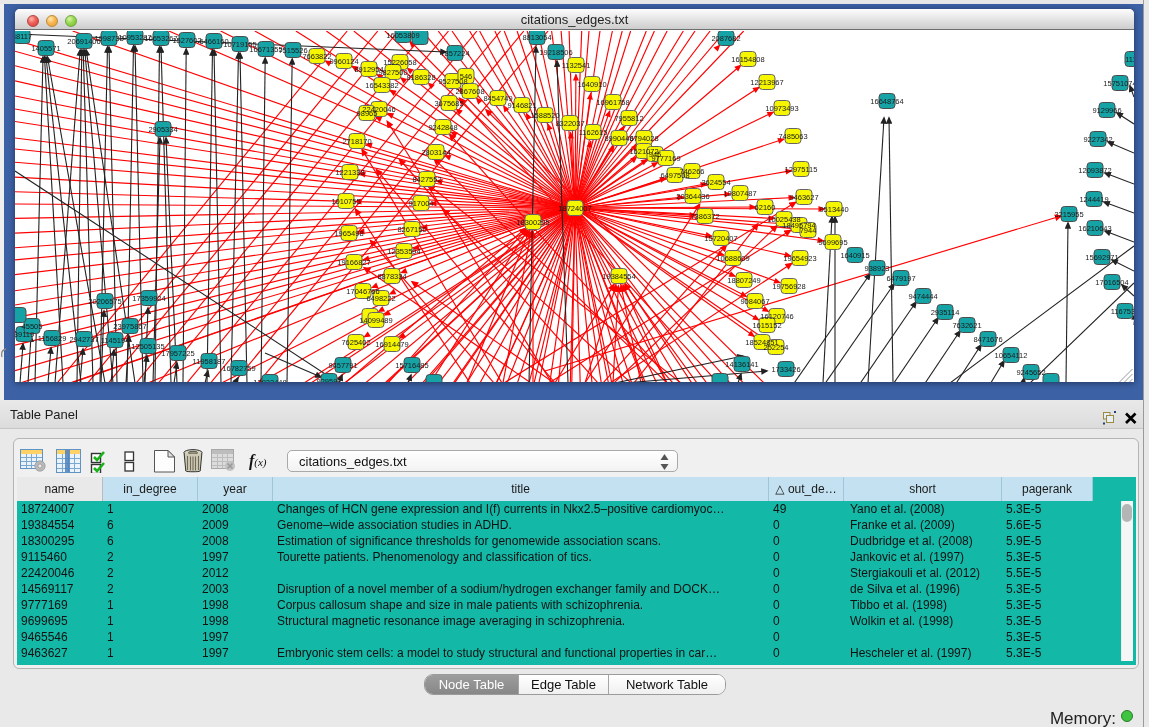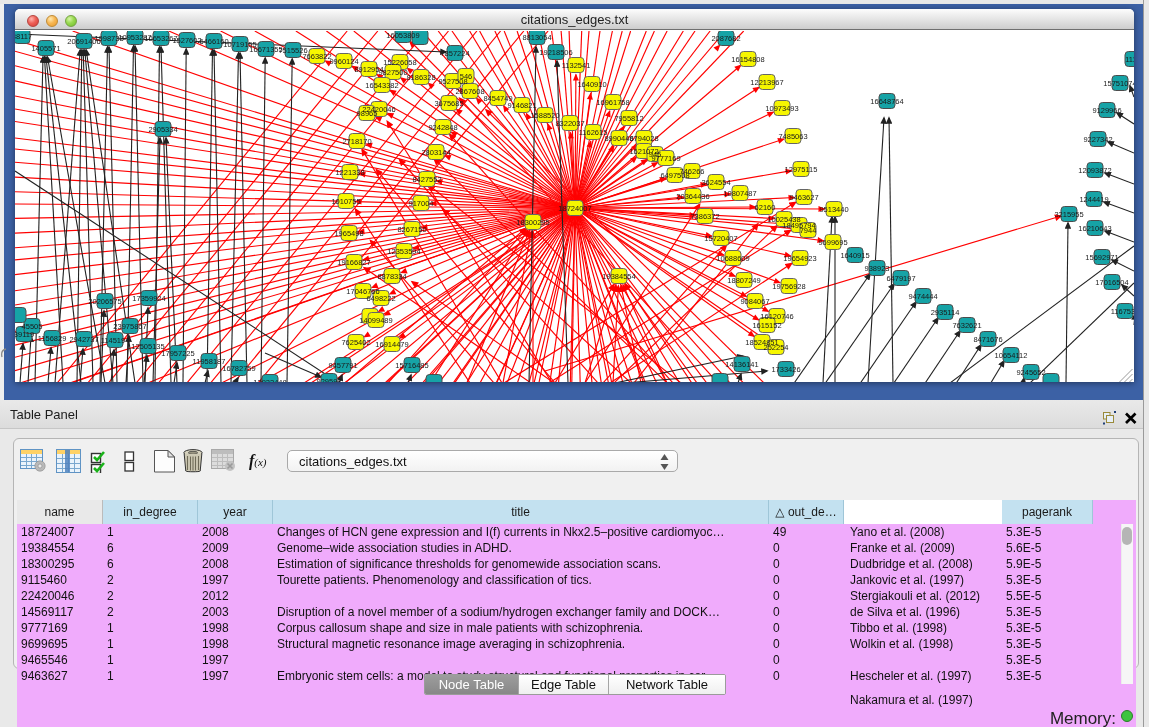--- a/index.html
+++ b/index.html
@@ -13,31 +13,31 @@
 .tl{position:absolute;top:5.5px;width:12px;height:12px;border-radius:50%}
 .tl.r{left:12px;background:radial-gradient(circle at 35% 30%,#ffb3ad,#ee6158 45%,#d43a32);border:.5px solid #b5443e}
 .tl.y{left:31px;background:radial-gradient(circle at 35% 30%,#ffe9b0,#f7b754 45%,#e99b2c);border:.5px solid #c08b35}
 .tl.g{left:50px;background:radial-gradient(circle at 35% 30%,#d7f5a8,#97d94e 45%,#6fbc2a);border:.5px solid #75a343}
 #wtitle{position:absolute;left:0;right:0;top:3px;text-align:center;font-size:13px;color:#222}
 #canvas{position:absolute;left:0;top:22px;width:1119px;height:351px;background:#fff;overflow:hidden}
 #tpheader{left:0;top:400px;width:1143px;height:29px;background:linear-gradient(#e9e9e9,#dcdcdc);border-bottom:1px solid #c6c6c6}
 #tpheader .t{position:absolute;left:10px;top:7px;font-size:13px;color:#1c1c1c}
 #tpbody{left:0;top:429px;width:1143px;height:298px;background:#e9e9e9}
 #panel{left:13px;top:438px;width:1126px;height:231px;background:#f0f0f0;border:1px solid #b5b5b5;border-radius:6px}
-#tablewrap{left:17px;top:500px;width:1119px;height:228px;background:#f0abfc;overflow:hidden}
+#tablewrap{left:17px;top:477px;width:1119px;height:188px;background:#14b8a6;overflow:hidden}
 .hcell{position:absolute;top:0;height:24px;font-size:12px;color:#1a1a1a;text-align:center;line-height:24px;border-right:1px solid #9fc6d8}
 .hgray{background:#e9e9e9;border-right:1px solid #bbb}
 .hblue{background:#c3e1f0}
 #thead{position:absolute;left:0;top:0;width:1076px;height:24px;background:#fff}
 #tbody{position:absolute;left:0;top:24px;width:1119px}
 .trow{position:relative;height:16px}
 .cell{position:absolute;top:0;height:16px;font-size:12px;color:#111;line-height:16px;white-space:nowrap;overflow:hidden}
 #sbtrack{position:absolute;left:1104px;top:24px;width:12px;height:160px;background:#f6f6f6;border-left:1px solid #ececec}
 #sbthumb{position:absolute;left:1105px;top:27px;width:10px;height:18px;background:#b5b5b5;border-radius:5px}
-#tabs{left:424px;top:674px;height:21px;display:flex;border:1px solid #9b9b9b;border-radius:2px;overflow:hidden;background:#fff}
+#tabs{left:424px;top:674px;height:21px;display:flex;border:1px solid #9b9b9b;border-radius:9px;overflow:hidden;background:#fff}
 .tab{height:21px;line-height:20px;font-size:13px;color:#111;text-align:center;background:linear-gradient(#fff,#eee);border-right:1px solid #a5a5a5}
 .tab.sel{background:linear-gradient(#9d9d9d,#858585);color:#fff}
 .tab:last-child{border-right:none}
 #status{left:1040px;top:709px;width:76px;height:16px;font-size:17px;color:#222;text-align:right}
 #memdot{left:1121px;top:710px;width:12px;height:12px;border-radius:50%;background:#3ec43e;border:1px solid #2c7a2c}
 .ticon{position:absolute;top:449px}
 </style></head>
 <body>
 <div id="topstrip" class="abs"></div>
 <div id="leftstrip" class="abs"></div>
@@ -748,20 +748,21 @@
       <path d="M4.5,16 L8.5,10 H0.5 z" fill="#555"></path>
     </svg>
 </div>
 <div id="tablewrap" class="abs">
   <div id="thead">
       <div class="hcell hgray" style="left:0px;width:86px;">name</div>
       <div class="hcell hblue" style="left:86px;width:95px;">in_degree</div>
       <div class="hcell hblue" style="left:181px;width:75px;">year</div>
       <div class="hcell hblue" style="left:256px;width:496px;">title</div>
       <div class="hcell hblue" style="left:752px;width:75px;">△ out_de…</div>
+      <div class="hcell hblue" style="left:827px;width:158px;">short</div>
       <div class="hcell hblue" style="left:985px;width:91px;">pagerank</div>
     </div>
   <div id="tbody">
       <div class="trow">
         <div class="cell" style="left:0px;width:86px;text-align:left;padding-left:4px;">18724007</div>
         <div class="cell" style="left:86px;width:95px;text-align:left;padding-left:4px;">1</div>
         <div class="cell" style="left:181px;width:75px;text-align:left;padding-left:4px;">2008</div>
         <div class="cell" style="left:256px;width:496px;text-align:left;padding-left:4px;">Changes of HCN gene expression and I(f) currents in Nkx2.5–positive cardiomyoc…</div>
         <div class="cell" style="left:752px;width:75px;text-align:left;padding-left:4px;">49</div>
         <div class="cell" style="left:827px;width:158px;text-align:left;padding-left:6px;">Yano et al. (2008)</div>

